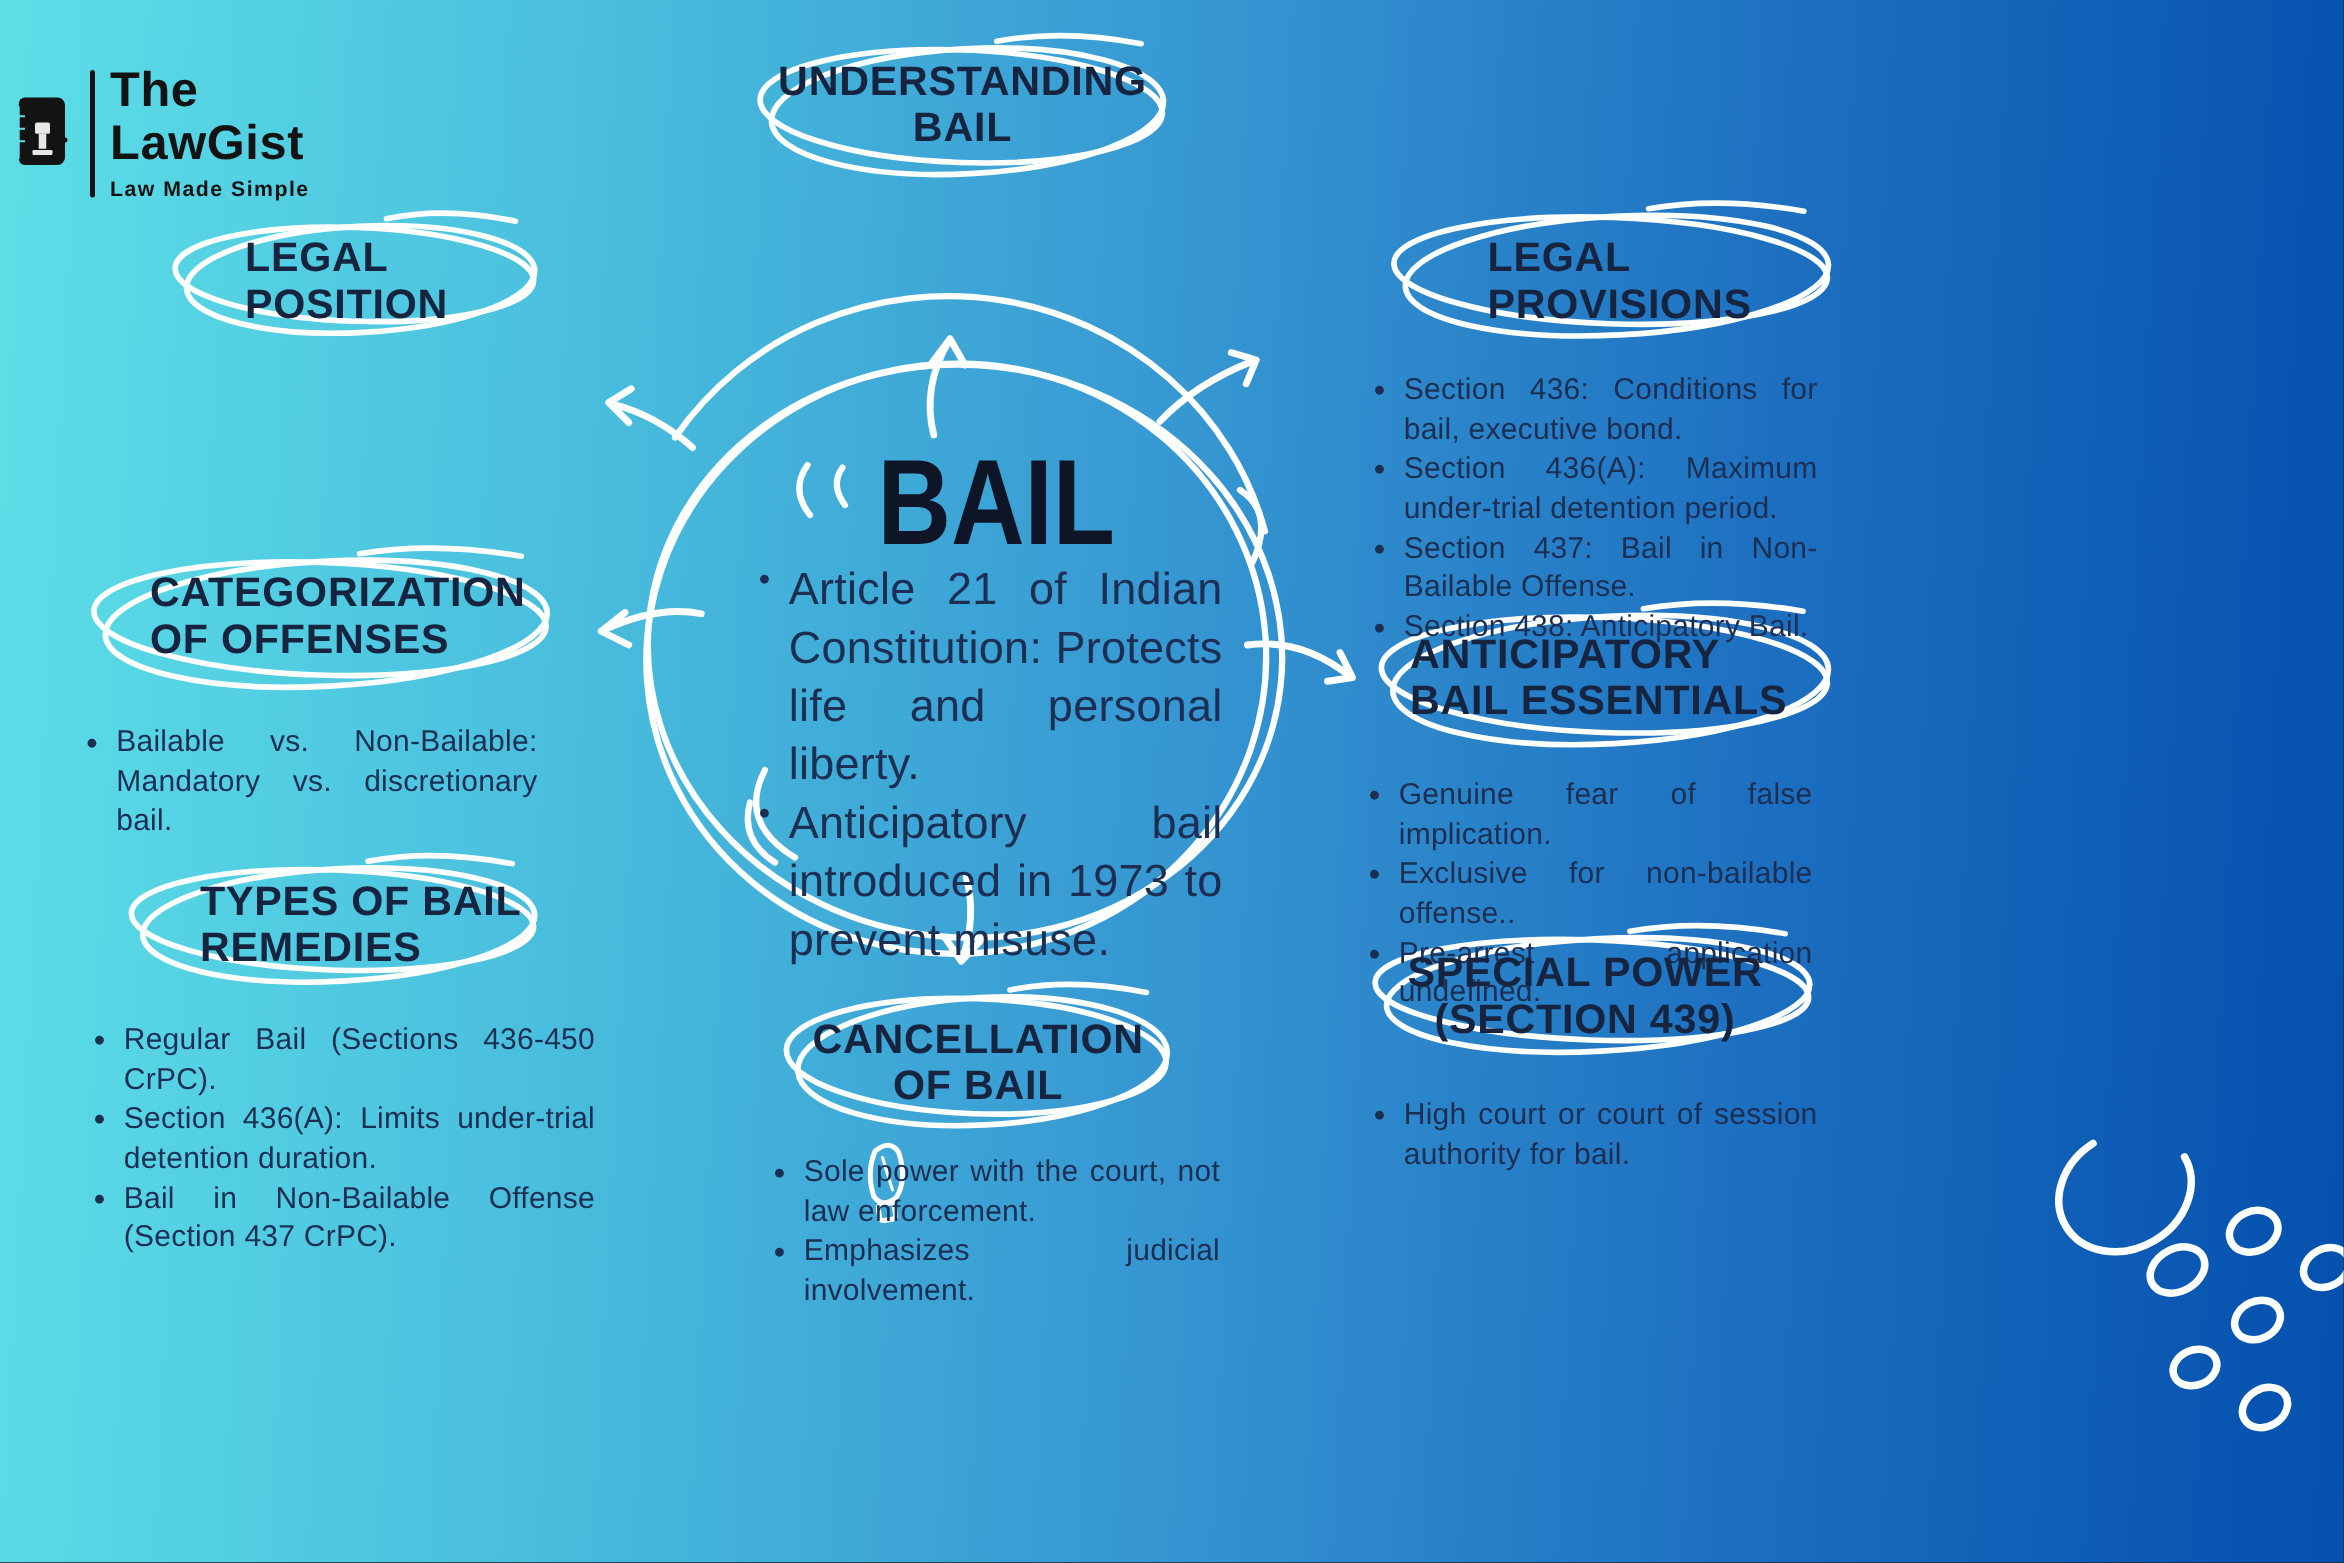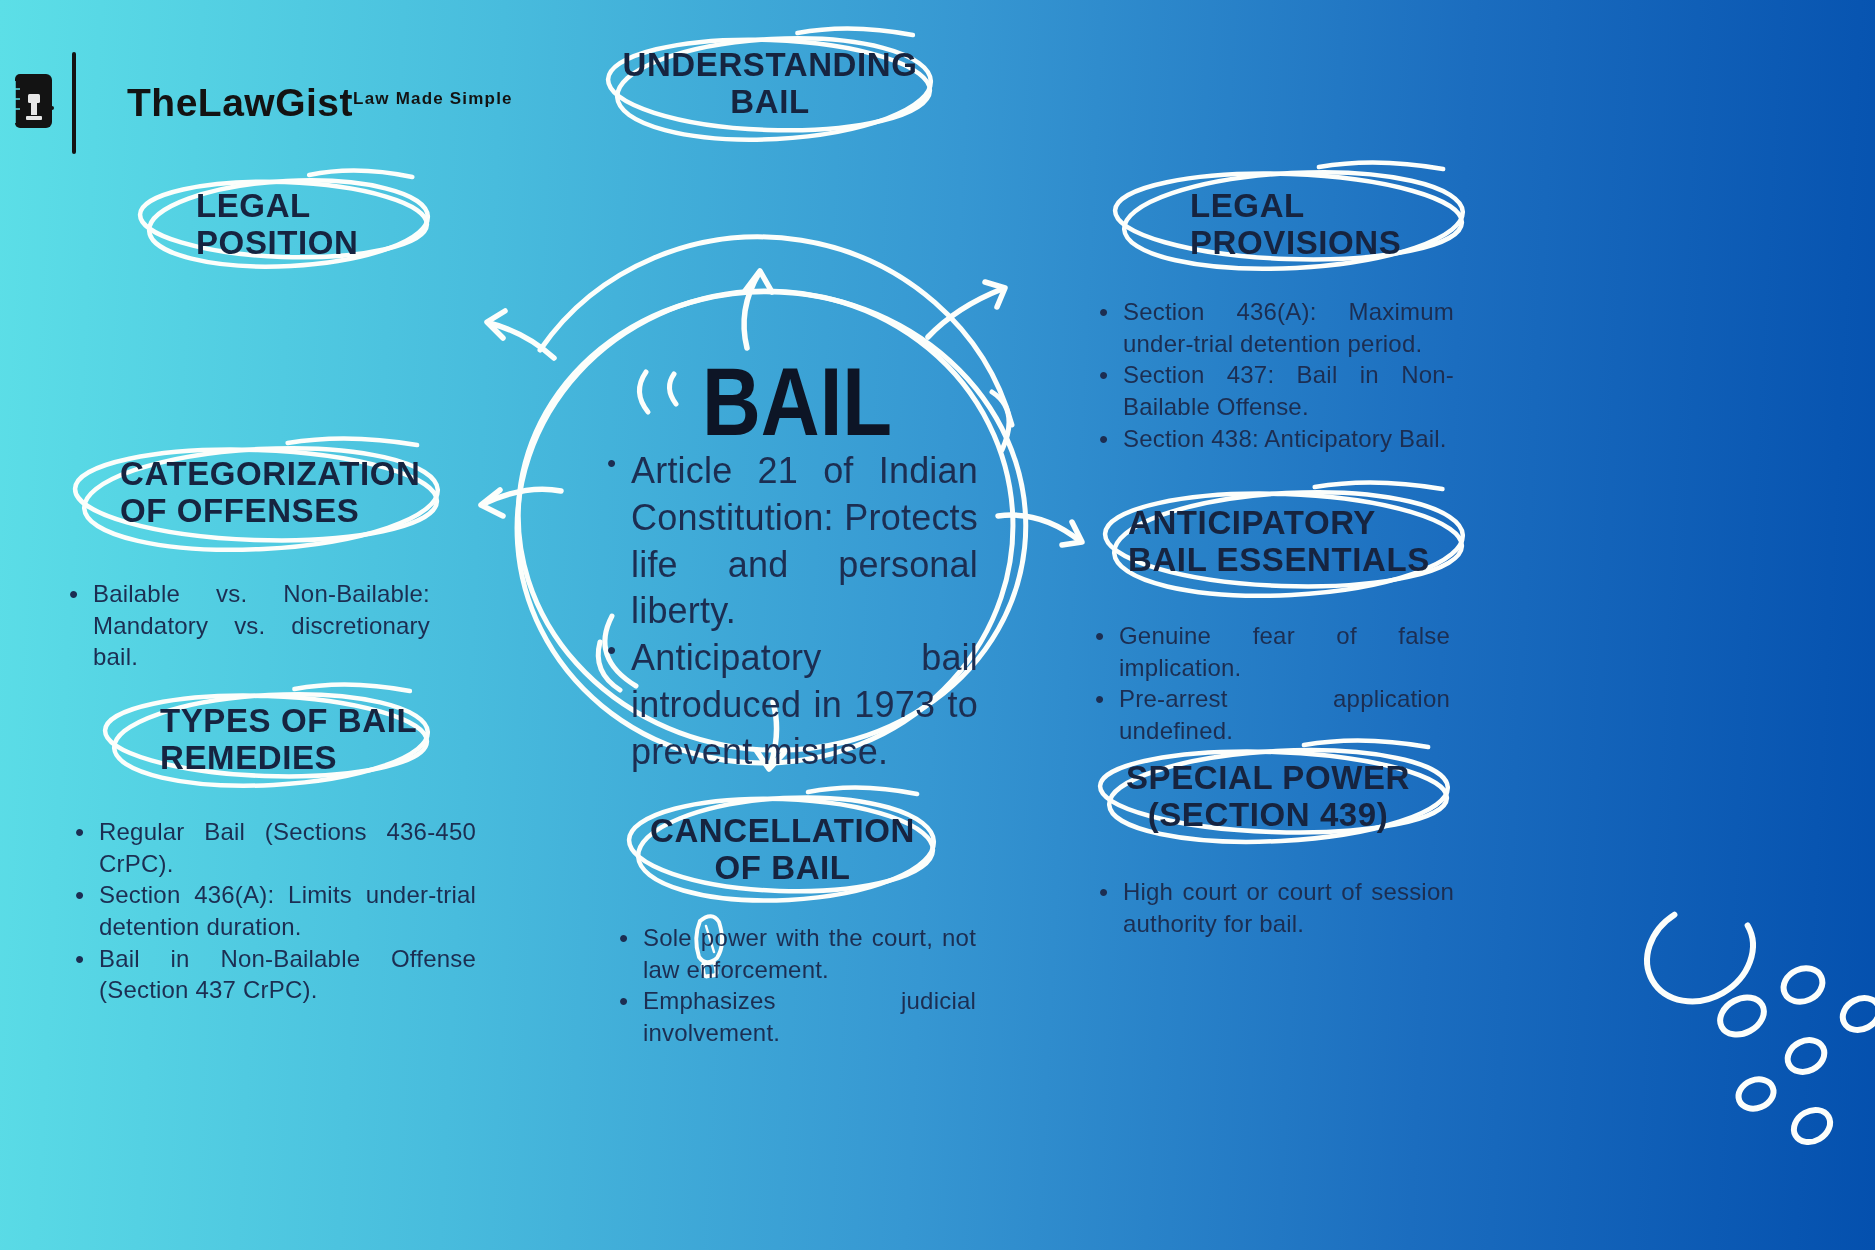--- a/index.html
+++ b/index.html
@@ -10,21 +10,21 @@
   }
   .decor{position:absolute;left:0;top:0;width:1875px;height:1250px;pointer-events:none;}
   .decor *{fill:none;stroke:#fcfefb;stroke-linecap:round;stroke-linejoin:round;}
   .sketch-oval{position:absolute;pointer-events:none;}
   .sketch-oval svg{overflow:visible;display:block;}
   .sketch-oval ellipse,.sketch-oval path{fill:none;stroke:#fcfefb;stroke-width:4.5;stroke-linecap:round;}
 
   
   .logo{position:absolute;left:12px;top:52px;display:flex;align-items:center;gap:12px;color:#131313;}
   .logo-bar{width:4px;height:102px;background:#131313;border-radius:2px;}
-  .logo-text{display:flex;flex-direction:row;margin-left:39px;}
+  .logo-text{display:flex;flex-direction:column;}
   .logo-line{font-size:39px;font-weight:600;letter-spacing:0.5px;line-height:1.07;color:#131313;}
   .logo-tag{font-size:17px;font-weight:700;letter-spacing:1.2px;margin-top:7px;color:#131313;}
 
   
   .title{
     position:absolute;margin:0;color:#162440;font-weight:600;
     font-size:33px;line-height:1.12;letter-spacing:0.6px;white-space:pre-line;z-index:3;
   }
   .title.centered{text-align:center;}
 
@@ -203,29 +203,31 @@
 REMEDIES</h2>
   <ul class="bullets" style="left:68px;top:816px;width:408px">
     <li> Regular Bail (Sections 436-450 CrPC).</li>
     <li>Section 436(A): Limits under-trial detention duration.</li>
     <li>Bail in Non-Bailable Offense (Section 437 CrPC).</li>
   </ul>
 
   <h2 class="title" style="left:1190px;top:188px">LEGAL
 PROVISIONS</h2>
   <ul class="bullets" style="left:1092px;top:296px;width:362px">
+    <li>Section 436: Conditions for bail, executive bond.</li>
     <li>Section 436(A): Maximum under-trial detention period.</li>
     <li>Section 437: Bail in Non-Bailable Offense.</li>
     <li>Section 438: Anticipatory Bail.</li>
   </ul>
 
   <h2 class="title" style="left:1128px;top:505px">ANTICIPATORY
 BAIL ESSENTIALS</h2>
   <ul class="bullets" style="left:1088px;top:620px;width:362px">
     <li>Genuine fear of false implication.</li>
+    <li>Exclusive for non-bailable offense..</li>
     <li>Pre-arrest application undefined.</li>
   </ul>
 
   <h2 class="title centered" style="left:1118px;top:760px;width:300px">SPECIAL POWER
 (SECTION 439)</h2>
   <ul class="bullets" style="left:1092px;top:876px;width:362px">
     <li>High court or court of session authority for bail.</li>
   </ul>
 
   <h2 class="title centered" style="left:630px;top:813px;width:305px">CANCELLATION

